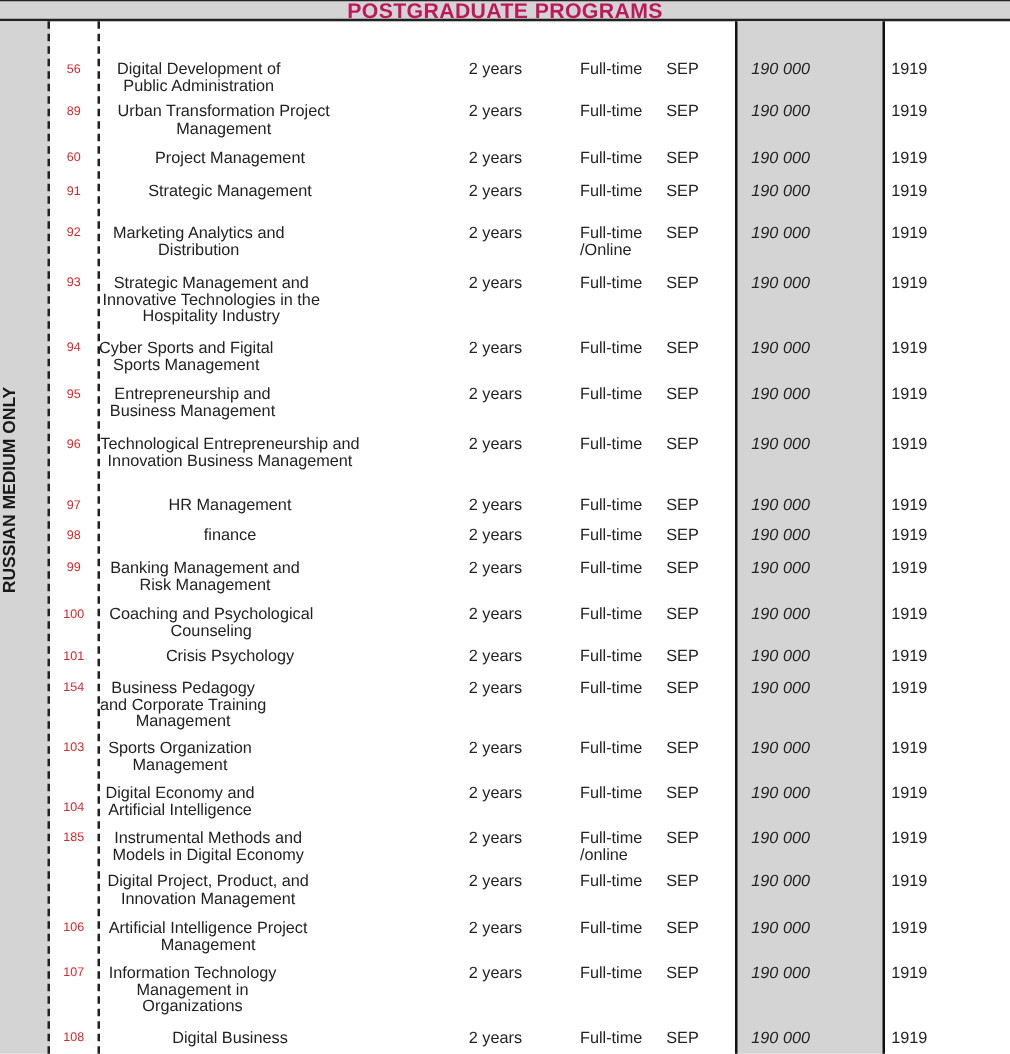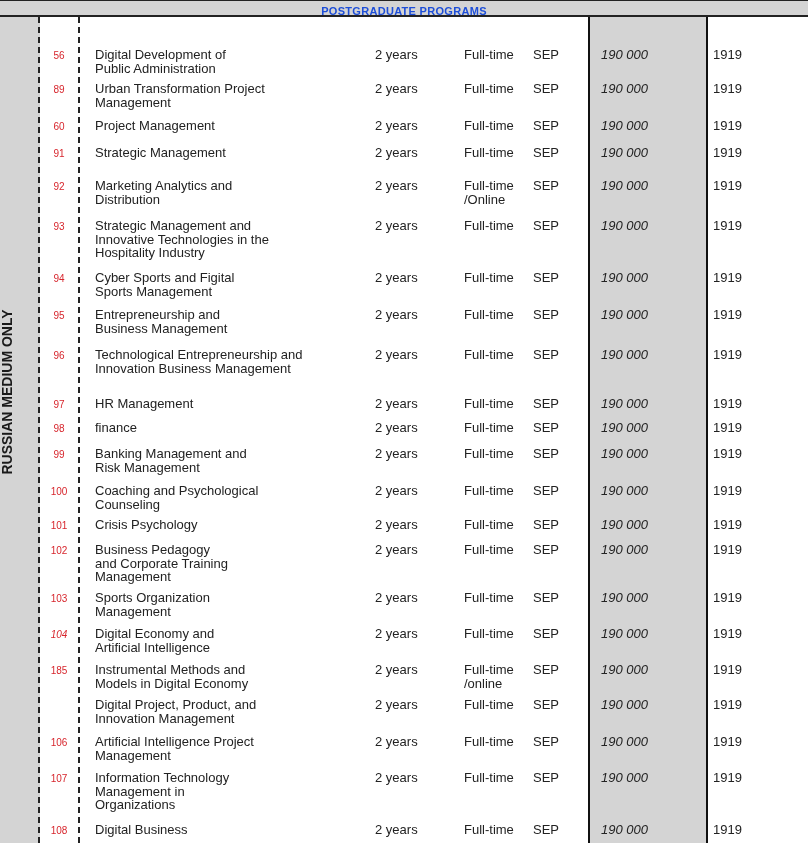--- a/index.html
+++ b/index.html
@@ -1,25 +1,25 @@
 <!DOCTYPE html>
 <html><head>
 <meta charset="utf-8">
 <style>
   html, body { margin:0; padding:0; background:#ffffff; }
   body { width:808px; height:843px; overflow:hidden; position:relative; font-family:"Liberation Sans", sans-serif; color:#222; }
   .header { position:absolute; left:0; top:0; width:808px; height:17px; background:#d4d4d4; border-top:1px solid #222; border-bottom:2px solid #222; box-sizing:border-box; text-align:center; }
-  .header span { font-weight:bold; font-size:11px; letter-spacing:0.3px; line-height:15px; color:#1d4ed8; }
+  .header span { font-weight:bold; font-size:17px; letter-spacing:0.3px; line-height:15px; color:#be185d; }
   .side { position:absolute; left:0; top:17px; width:40px; height:826px; background:#d4d4d4; border-right:2px dashed #222; box-sizing:border-box; }
   .side-label { position:absolute; left:-85px; top:355px; width:210px; height:40px; transform:rotate(-90deg); text-align:center; font-weight:bold; font-size:14px; line-height:15px; color:#1a1a1a; }
   .numdash { position:absolute; left:78px; top:17px; height:826px; border-left:2px dashed #222; }
   .fee-col { position:absolute; left:588px; top:17px; width:120px; height:826px; background:#d4d4d4; border-left:2px solid #111; border-right:2px solid #111; box-sizing:border-box; }
   .row { position:absolute; left:0; width:808px; font-size:13px; line-height:13.5px; }
   .num { position:absolute; left:40px; width:38px; text-align:center; color:#d7262d; font-size:10px; line-height:13.5px; }
-  .name { position:absolute; left:95px; width:210px; }
+  .name { position:absolute; left:79px; width:210px;text-align:center; }
   .dur { position:absolute; left:375px; }
   .mode { position:absolute; left:464px; width:60px; }
   .start { position:absolute; left:533px; }
   .fee { position:absolute; left:601px;font-style:italic; }
   .year { position:absolute; left:713px; }
 </style>
 </head>
 <body>
 
 <div class="header">
@@ -154,39 +154,39 @@
     <div class="row" style="top: 518px;">
       <div class="num" style="top: 1px;">101</div>
       <div class="name">Crisis Psychology</div>
       <div class="dur">2 years</div>
       <div class="mode">Full-time</div>
       <div class="start">SEP</div>
       <div class="fee">190 000</div>
       <div class="year">1919</div>
     </div>
     <div class="row" style="top: 543px;">
-      <div class="num" style="top: 1px;">102</div>
+      <div class="num" style="top: 1px;">154</div>
       <div class="name" style="width: 135px;">Business Pedagogy and Corporate Training Management</div>
       <div class="dur">2 years</div>
       <div class="mode">Full-time</div>
       <div class="start">SEP</div>
       <div class="fee">190 000</div>
       <div class="year">1919</div>
     </div>
     <div class="row" style="top: 591px;">
       <div class="num" style="top: 1px;">103</div>
       <div class="name" style="width: 130px;">Sports Organization Management</div>
       <div class="dur">2 years</div>
       <div class="mode">Full-time</div>
       <div class="start">SEP</div>
       <div class="fee">190 000</div>
       <div class="year">1919</div>
     </div>
     <div class="row" style="top: 627px;">
-      <div class="num" style="top: 1px; font-style: italic;">104</div>
+      <div class="num" style="top: 13px;">104</div>
       <div class="name" style="width: 130px;">Digital Economy and Artificial Intelligence</div>
       <div class="dur">2 years</div>
       <div class="mode">Full-time</div>
       <div class="start">SEP</div>
       <div class="fee">190 000</div>
       <div class="year">1919</div>
     </div>
     <div class="row" style="top: 663px;">
       <div class="num" style="top: 1px;">185</div>
       <div class="name" style="width: 175px;">Instrumental Methods and Models in Digital Economy</div>

